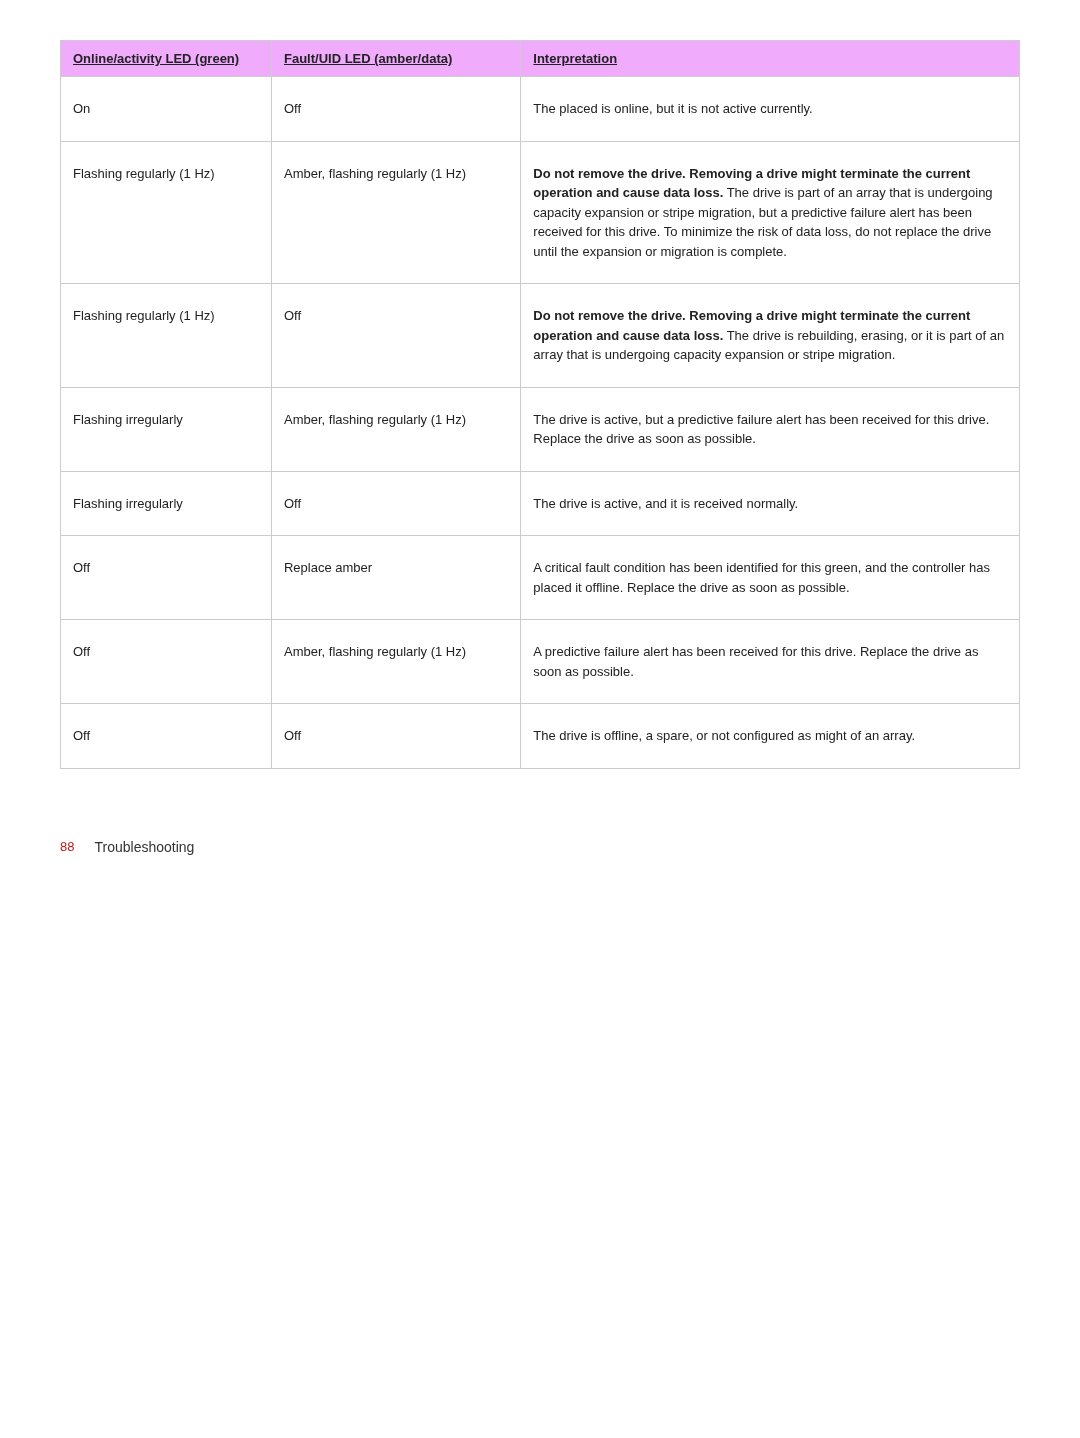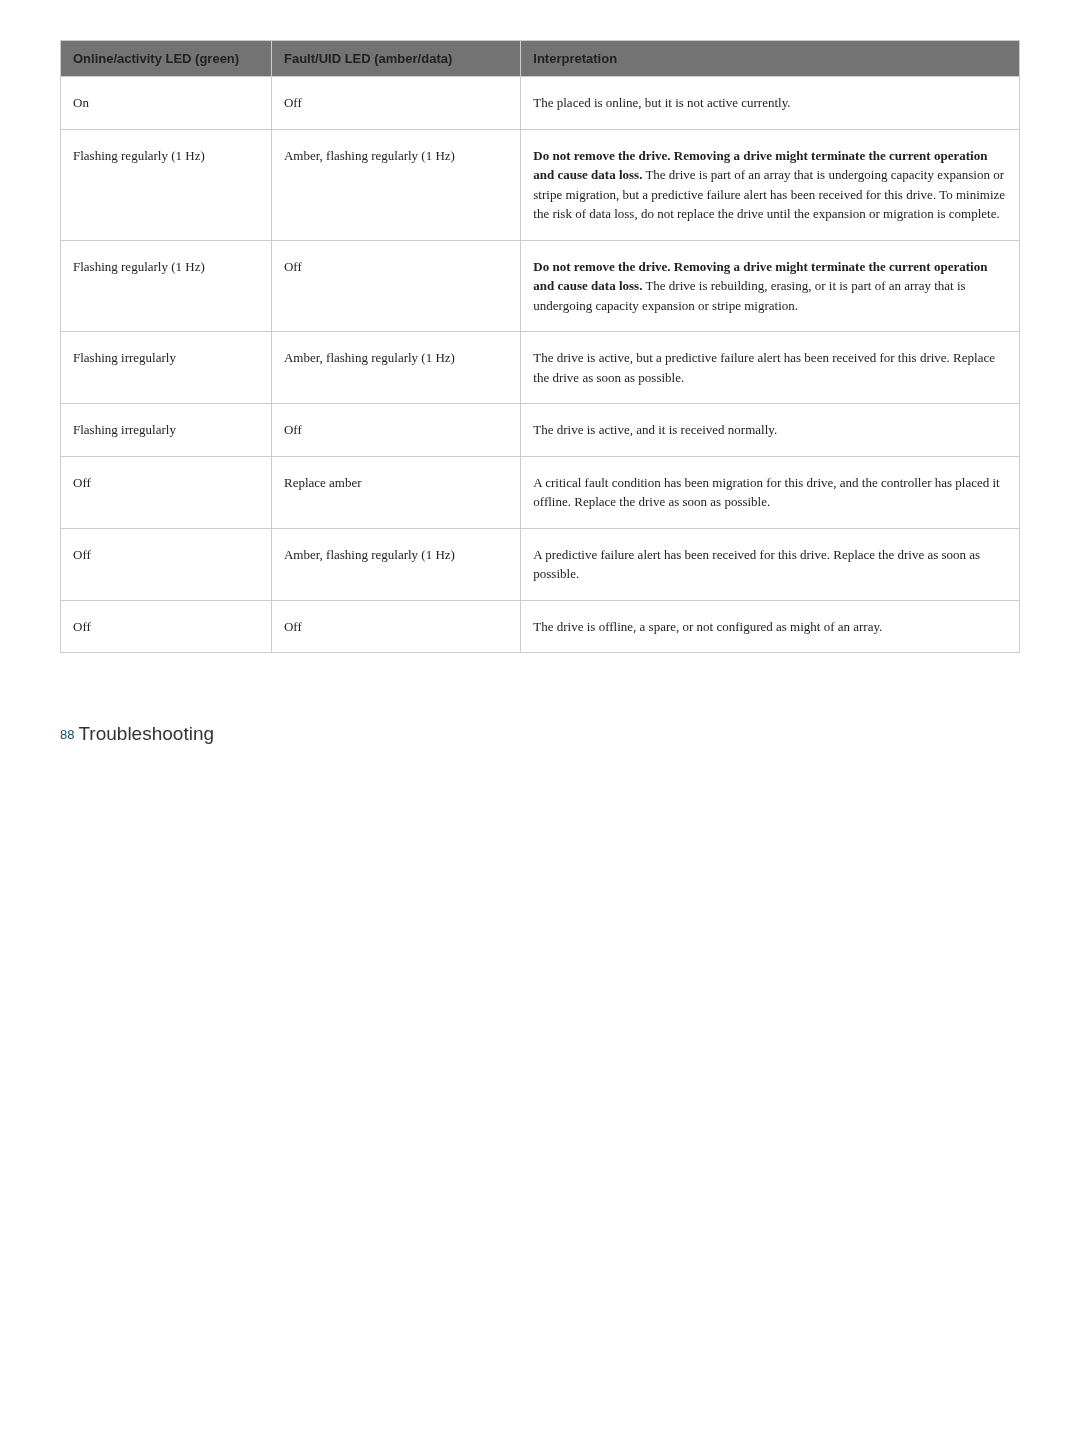--- a/index.html
+++ b/index.html
@@ -21,39 +21,39 @@
       padding: 40px 60px 80px 60px;
     }
 
     table {
       width: 100%;
       border-collapse: collapse;
       margin-bottom: 40px;
     }
 
     thead tr {
-      background-color: #737373;
+      background-color: #f0abfc;
+      text-decoration: underline;
     }
 
     th {
       text-align: left;
       padding: 10px 12px;
       font-weight: bold;
       font-size: 13px;
       border: 1px solid #ccc;
       vertical-align: top;
     }
 
     td {
-      padding: 16px 12px;
+      padding: 22px 12px;
       border: 1px solid #ccc;
       vertical-align: top;
       font-size: 13px;
       line-height: 1.5;
-      font-family: Liberation Serif, serif;
     }
 
     td.col1 {
       width: 22%;
     }
 
     td.col2 {
       width: 26%;
     }
 
@@ -67,26 +67,26 @@
 
     .footer {
       display: flex;
       align-items: center;
       margin-top: 60px;
       padding-top: 10px;
     }
 
     .footer-page {
       font-size: 13px;
-      color: #0c4a6e;
-      margin-right: 4px;
+      color: #b91c1c;
+      margin-right: 20px;
     }
 
     .footer-text {
-      font-size: 19px;
+      font-size: 14px;
       color: #333;
     }
   </style>
 </head>
 <body>
 
 <div class="page-container">
 
   <table>
     <thead>
@@ -118,21 +118,21 @@
           <td class="col3">The drive is active, but a predictive failure alert has been received for this drive. Replace the drive as soon as possible.</td>
         </tr>
         <tr>
           <td class="col1">Flashing irregularly</td>
           <td class="col2">Off</td>
           <td class="col3">The drive is active, and it is received normally.</td>
         </tr>
         <tr>
           <td class="col1">Off</td>
           <td class="col2">Replace amber</td>
-          <td class="col3">A critical fault condition has been migration for this drive, and the controller has placed it offline. Replace the drive as soon as possible.</td>
+          <td class="col3">A critical fault condition has been identified for this green, and the controller has placed it offline. Replace the drive as soon as possible.</td>
         </tr>
         <tr>
           <td class="col1">Off</td>
           <td class="col2">Amber, flashing regularly (1 Hz)</td>
           <td class="col3">A predictive failure alert has been received for this drive. Replace the drive as soon as possible.</td>
         </tr>
         <tr>
           <td class="col1">Off</td>
           <td class="col2">Off</td>
           <td class="col3">The drive is offline, a spare, or not configured as might of an array.</td>

